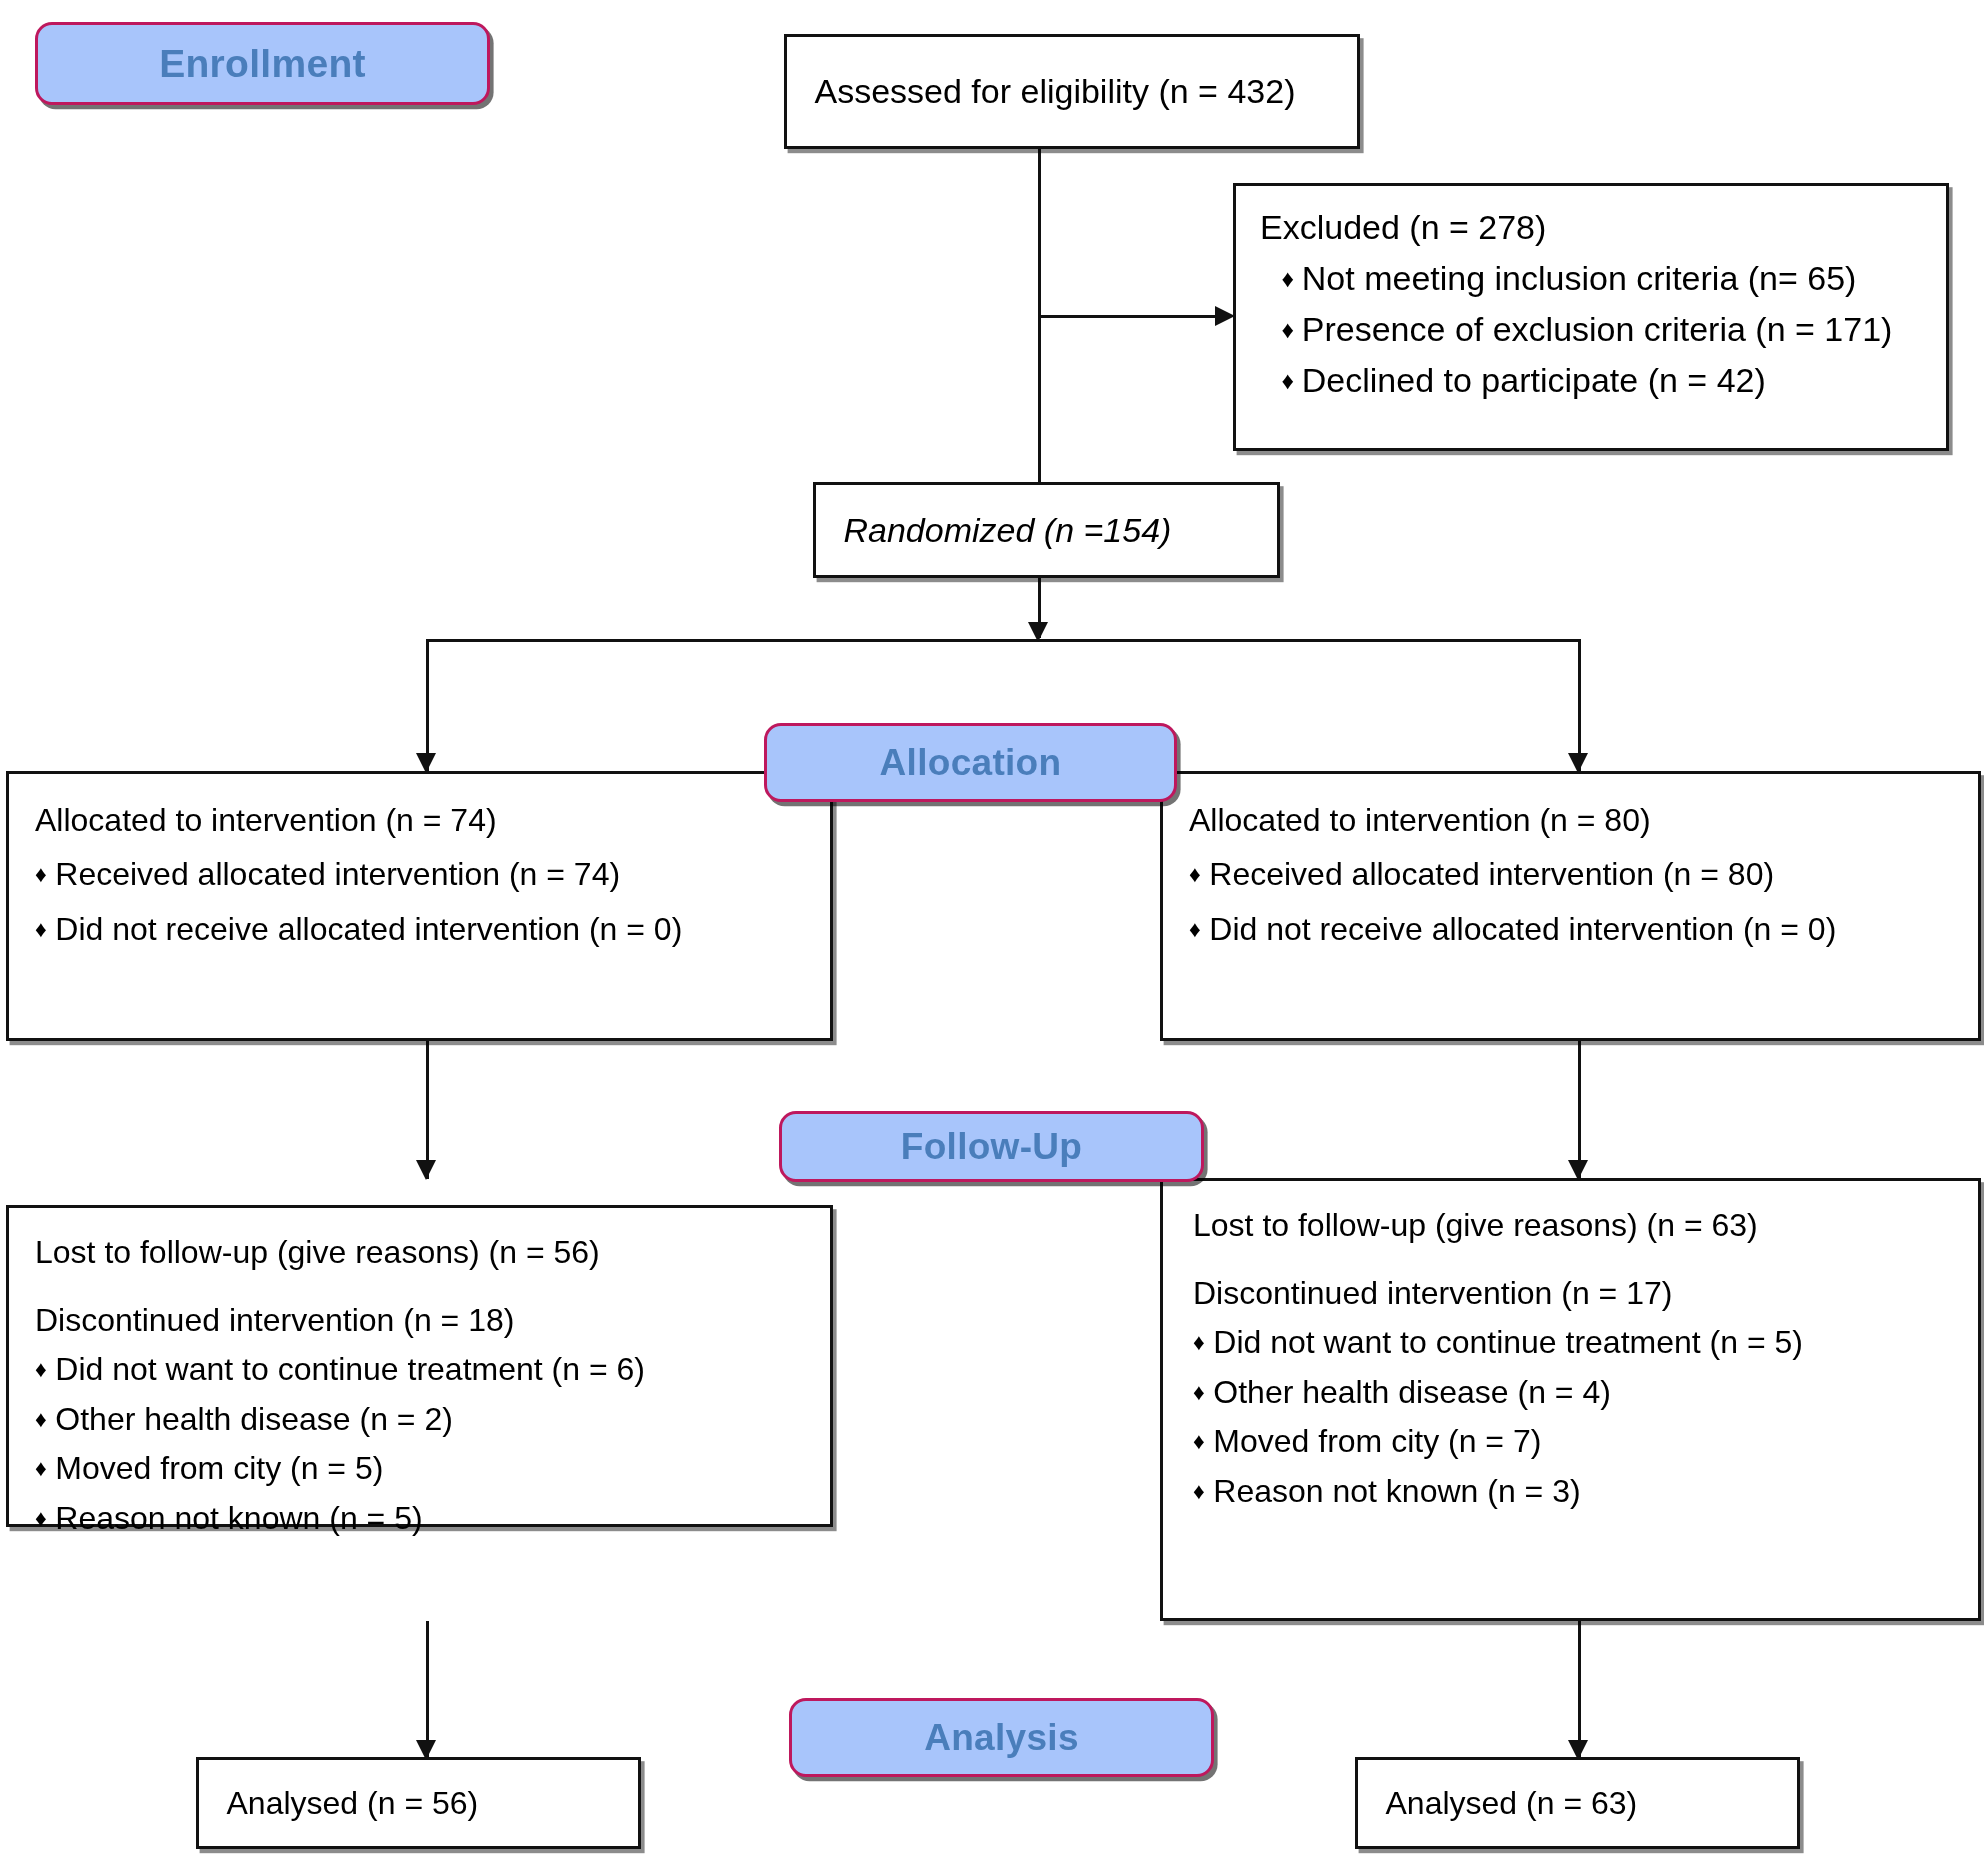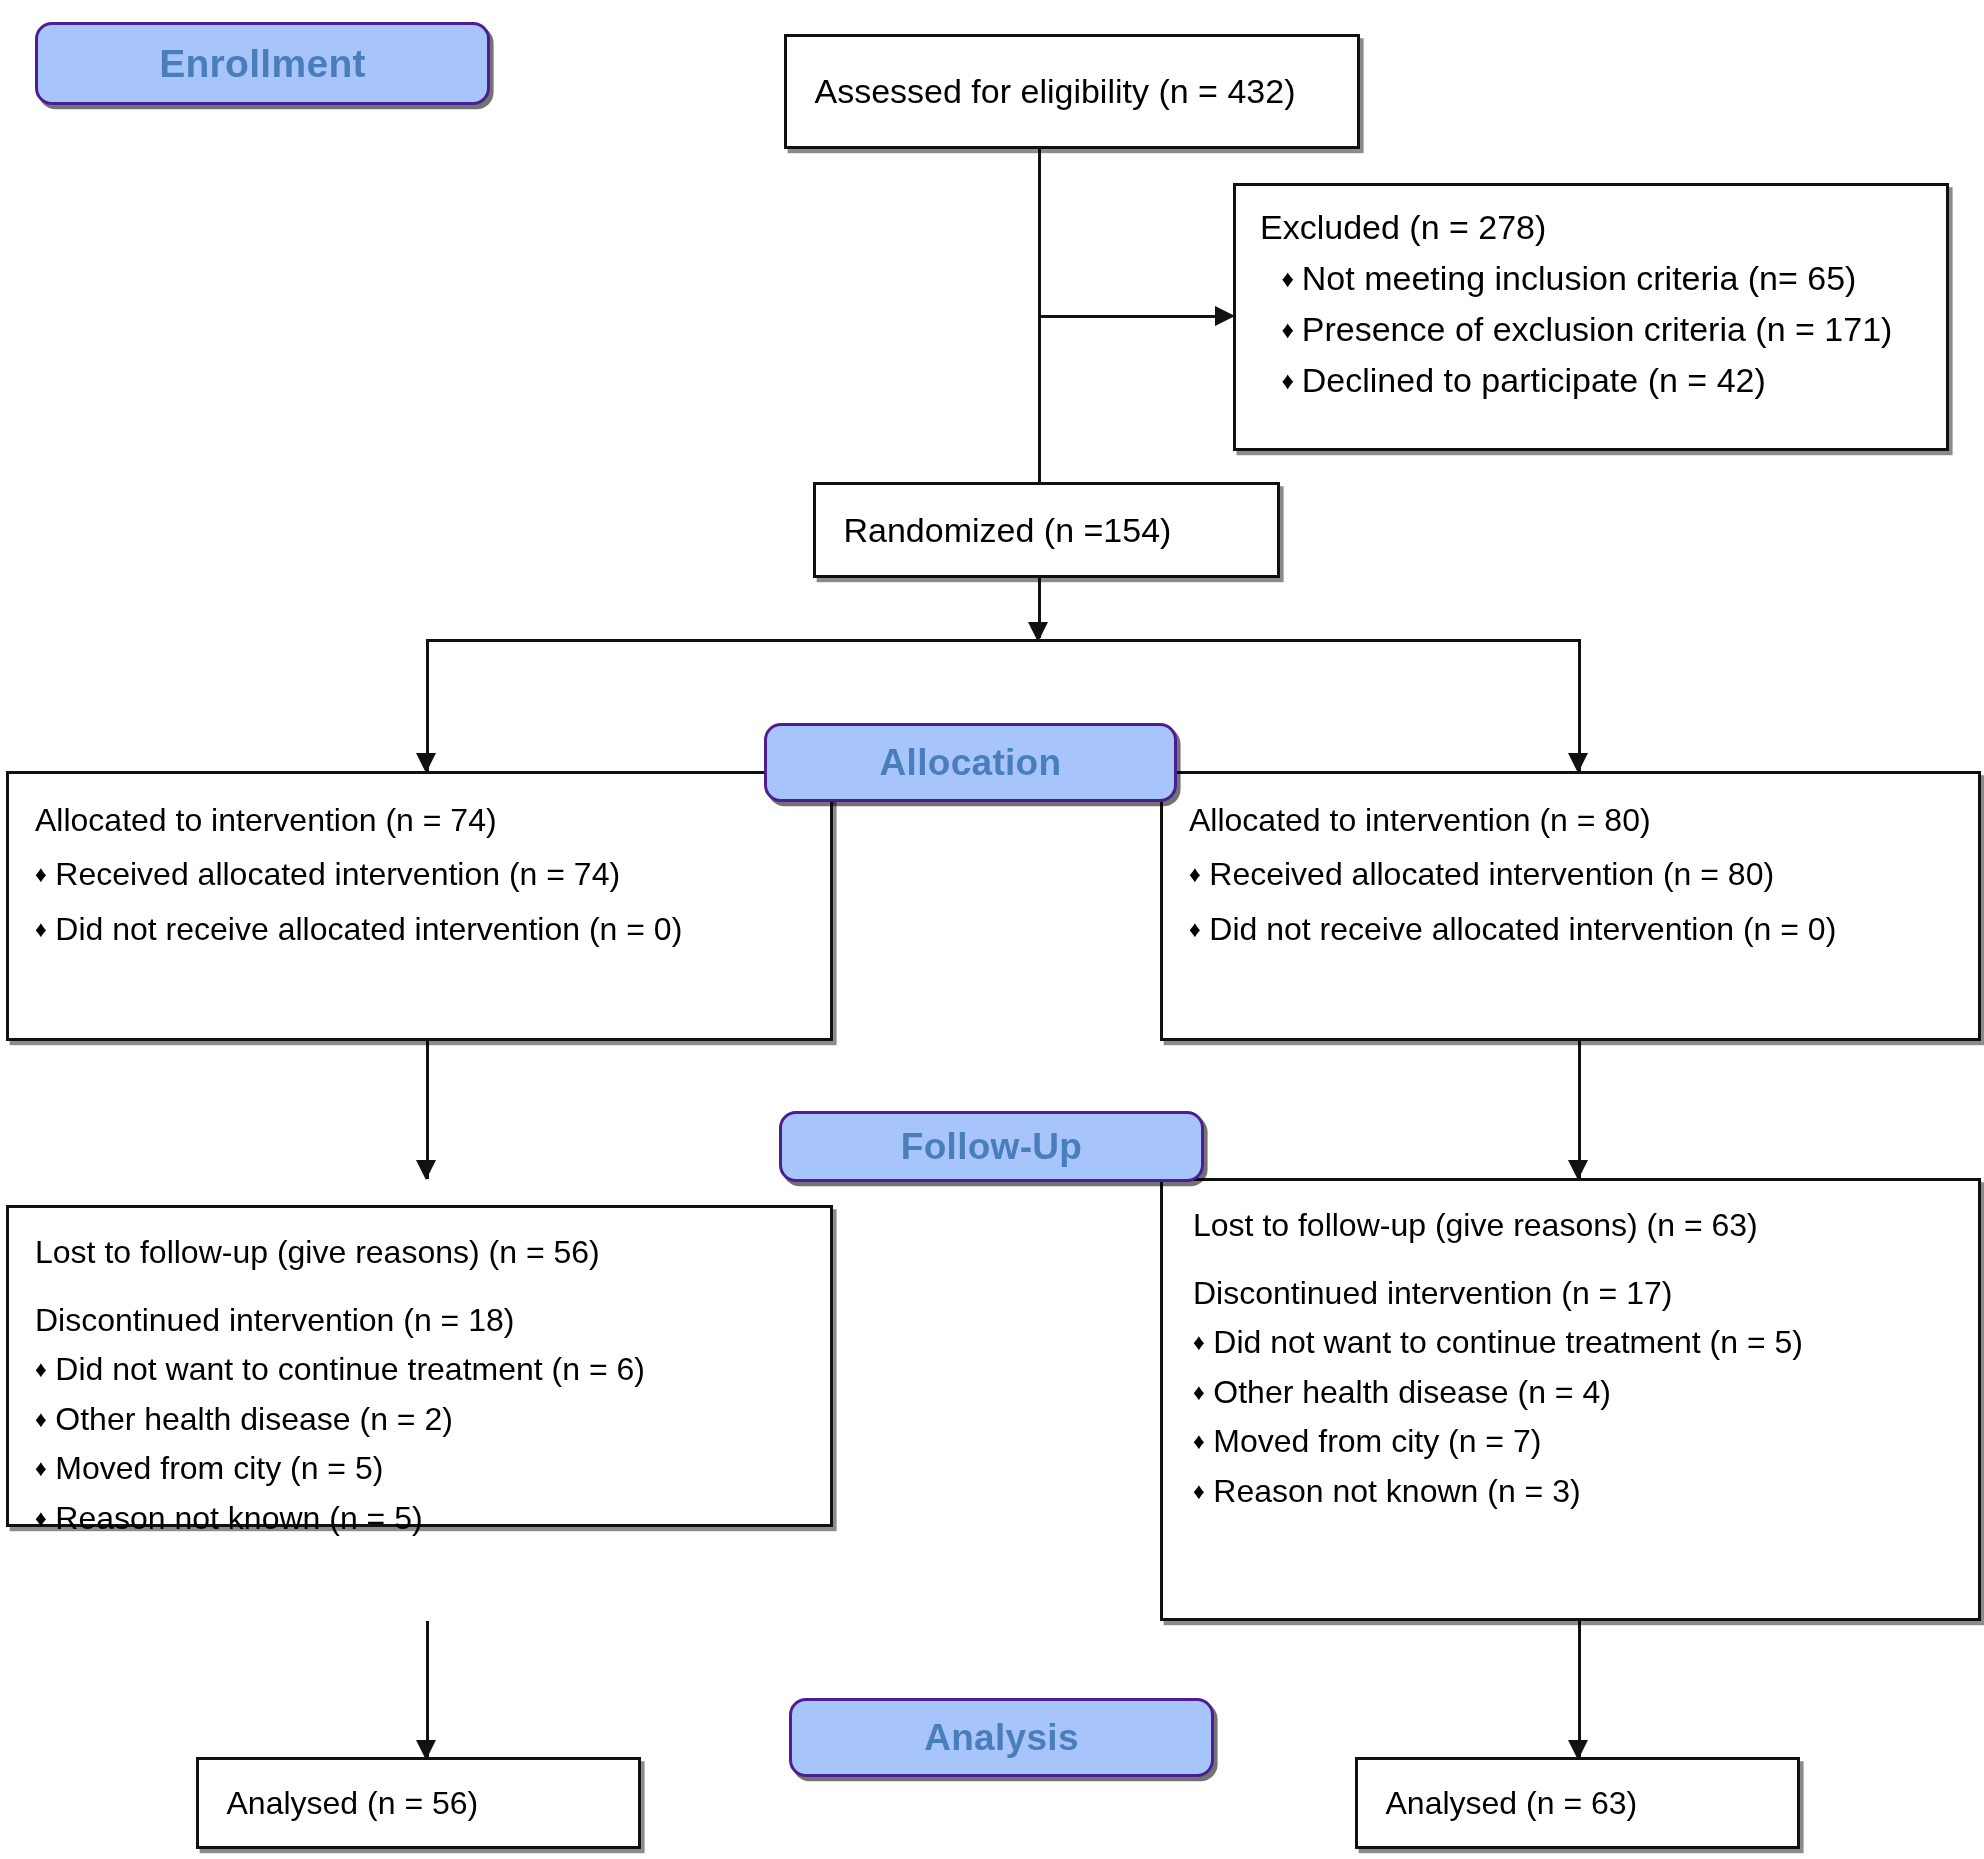--- a/index.html
+++ b/index.html
@@ -17,21 +17,21 @@
     width: 1985px;
     height: 1859px;
     background: #ffffff;
     overflow: hidden;
   }
 
   
   .stage-banner {
     position: absolute;
     background: #a8c5fb;
-    border: 3px solid #4c1d95;
+    border: 3px solid #be185d;
     border-radius: 17px;
     box-shadow: 3.6px 4.2px 0 rgba(0,0,0,0.55);
     display: flex;
     align-items: center;
     justify-content: center;
     z-index: 40;
     box-sizing: border-box;
   }
   .stage-banner span {
     color: #4a7ebb;
@@ -141,21 +141,21 @@
         <span>Presence of exclusion criteria (n = 171)</span>
       </div>
       <div style="height:8.4px;"></div>
       <div class="bullet-line" style="margin-left:21.5px;">
         <span class="bullet-glyph">♦</span>
         <span>Declined to participate (n = 42)</span>
       </div>
     </div>
   </div>
 
-  <div class="box center-text" style="left:813px; top:482px; width:467px; height:96px;">
+  <div class="box center-text" style="left:813px; top:482px; width:467px; height:96px;font-style:italic;">
     <div class="box-inner" style="font-size:34px;">
       <p class="line">Randomized (n =154)</p>
     </div>
   </div>
 
   <div class="conn conn-v" style="left:1038px; top:578px; height:60px;"></div>
   <div class="arrowhead arrow-down" style="left:1028px; top:622px;"></div>
 
   <div class="conn conn-h" style="left:426px; top:639px; width:1155px;"></div>
 

